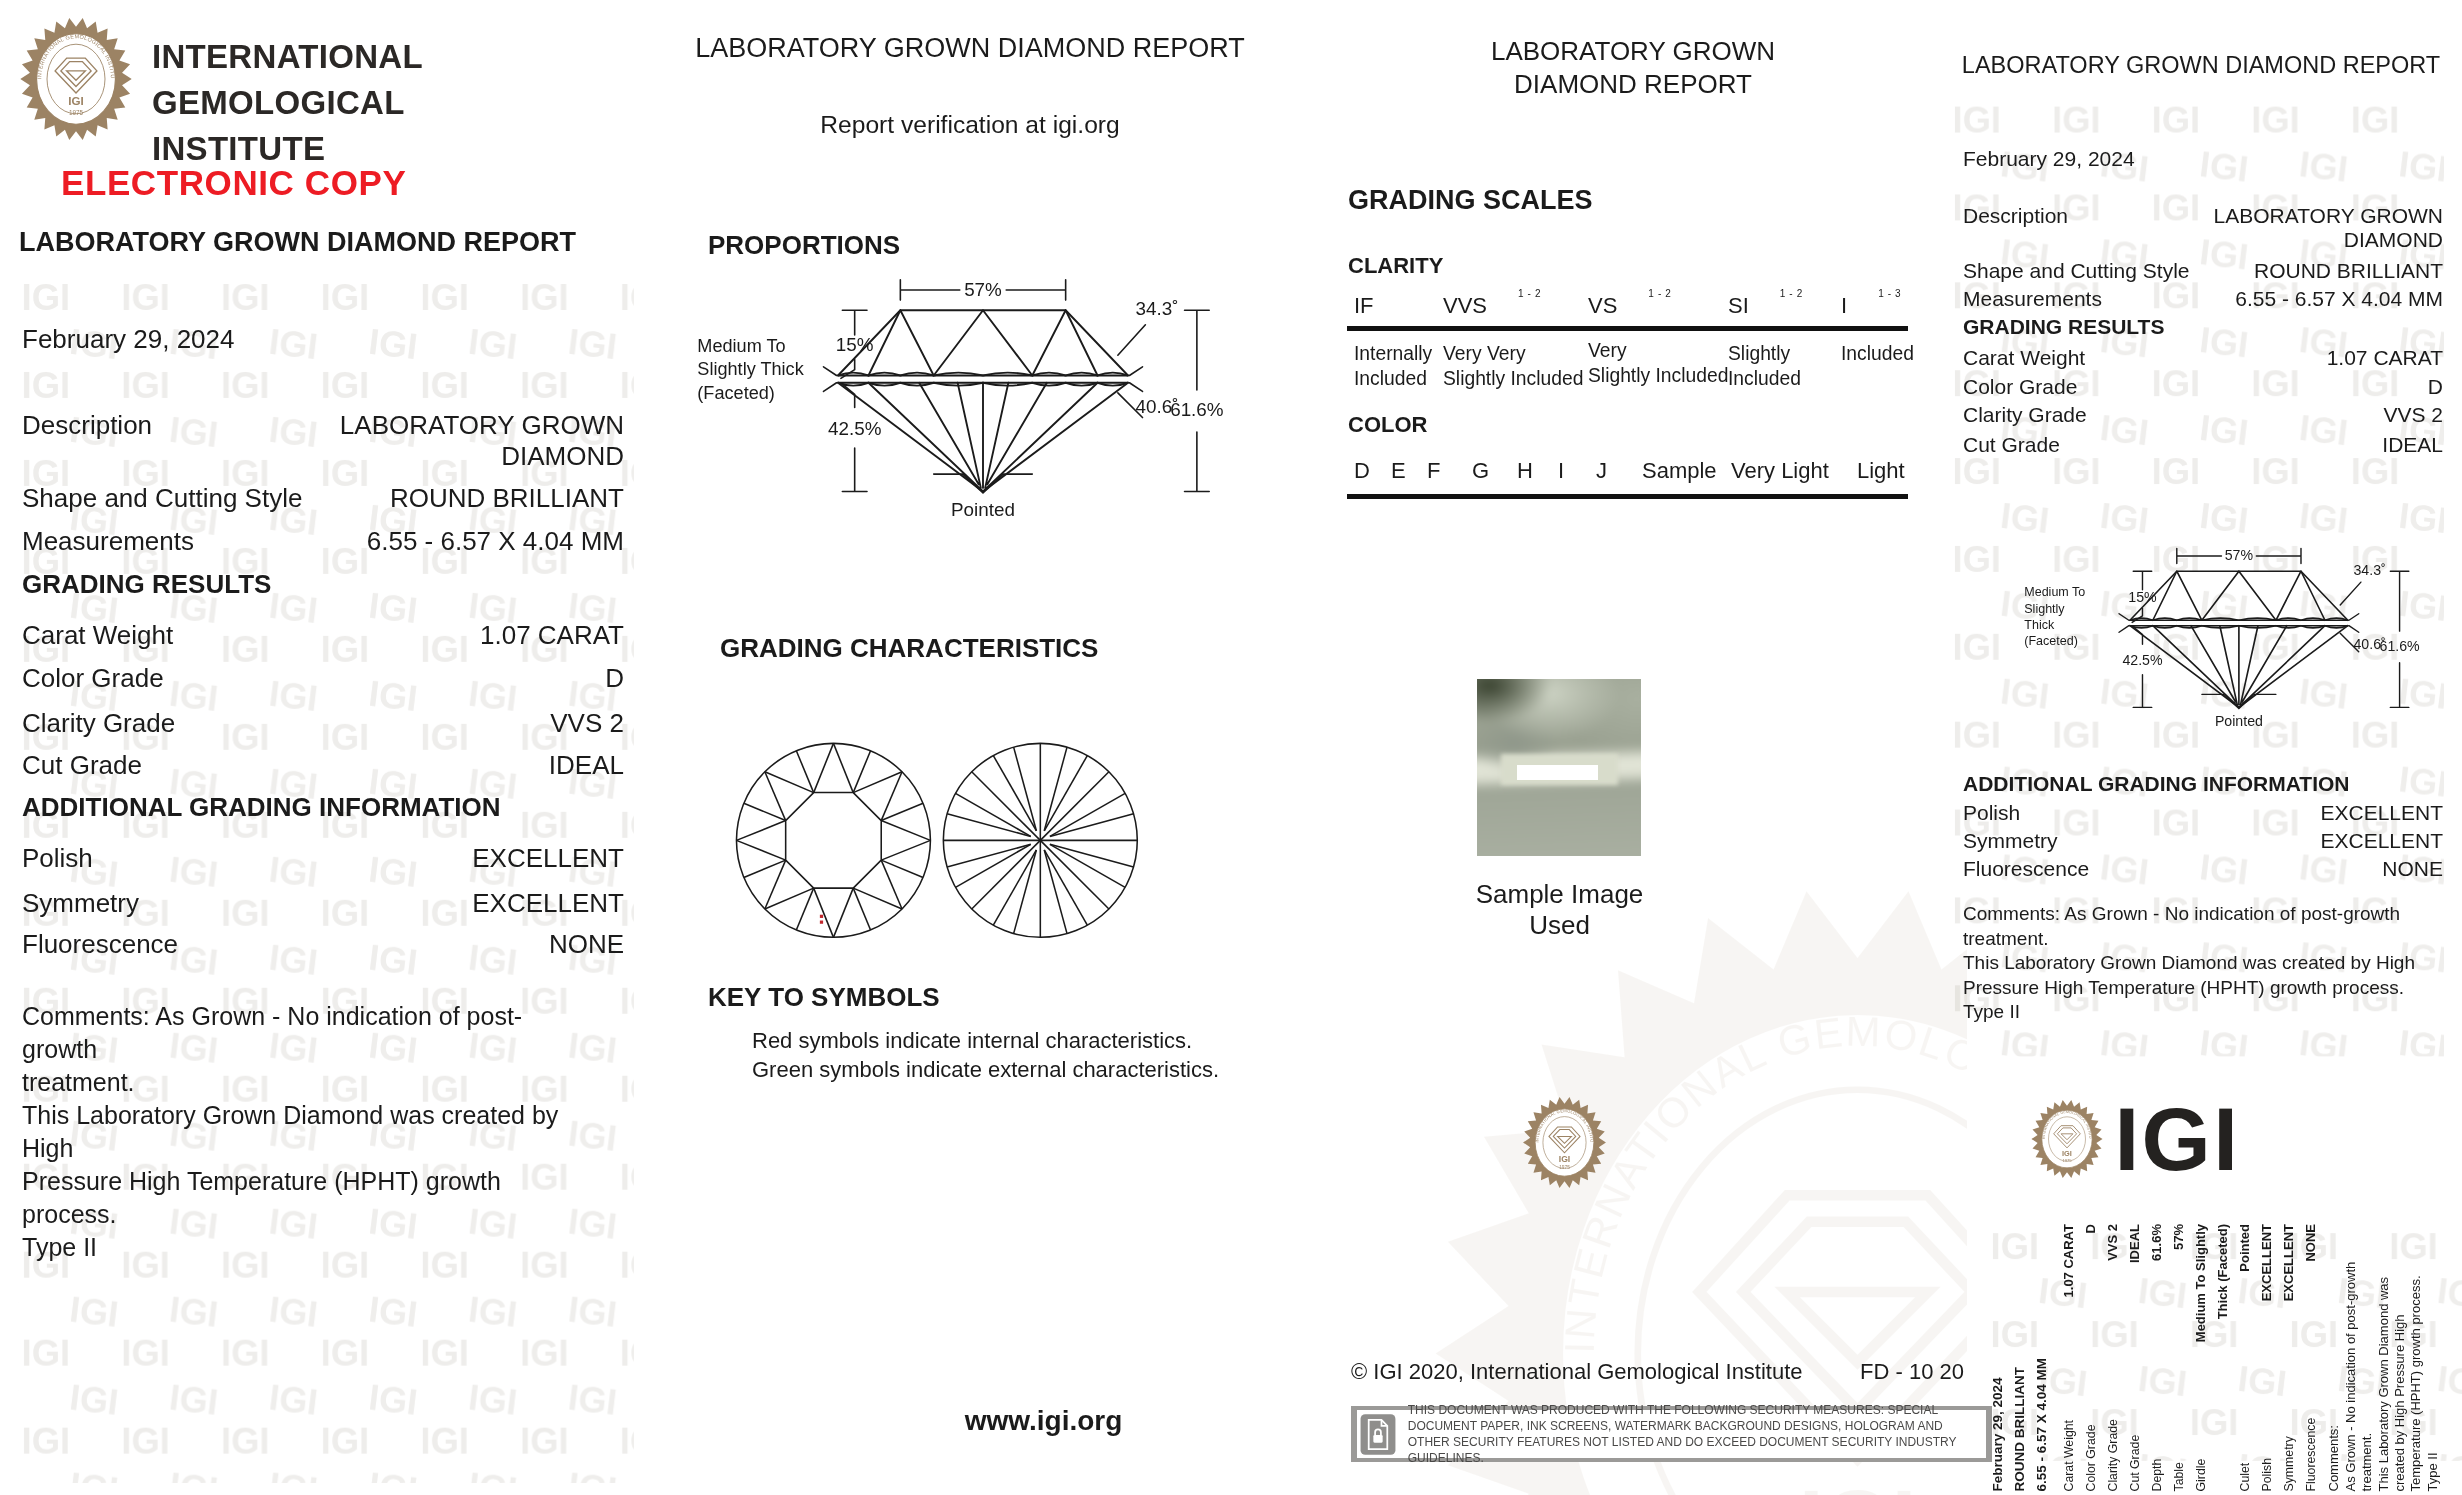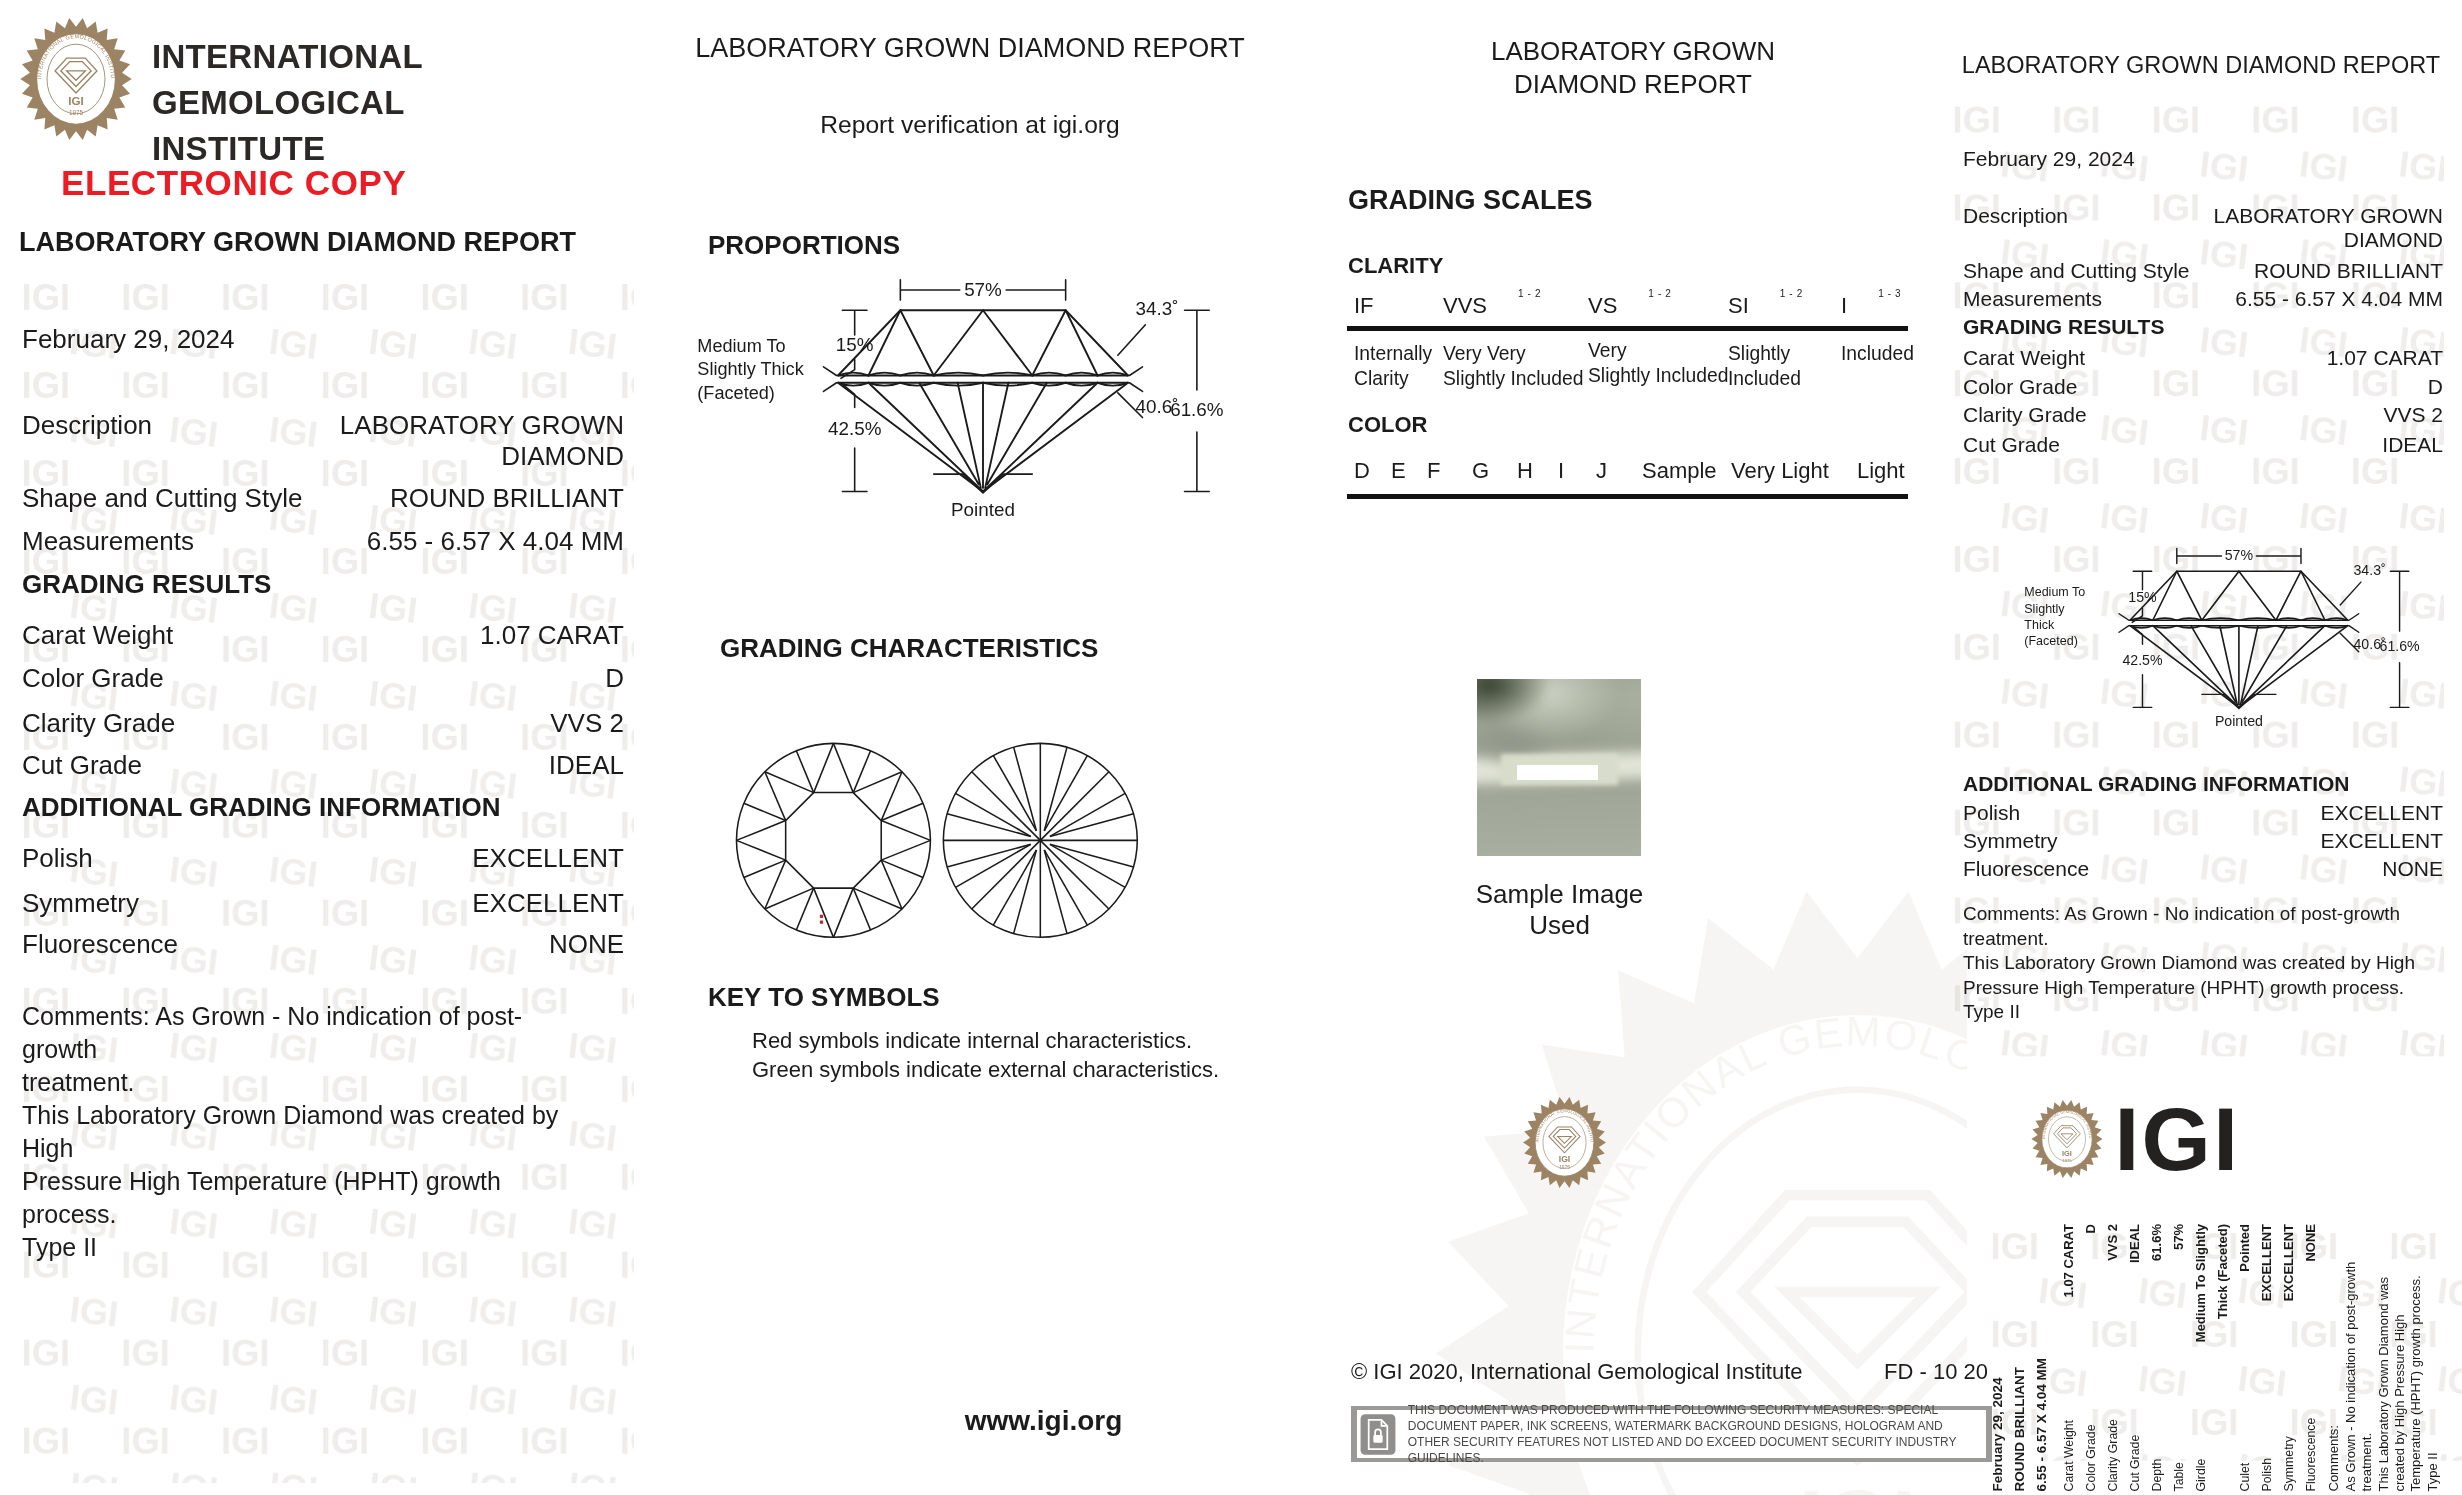--- a/index.html
+++ b/index.html
@@ -32,21 +32,21 @@
   
   .p3title{position:absolute;left:1366px;top:35px;width:534px;text-align:center;font-size:26px;line-height:33px;}
   .scale-line{position:absolute;left:1347px;width:561px;height:4.7px;background:#111;}
   .gcell{position:absolute;font-size:22px;}
   .gcell sup{font-size:10px;vertical-align:16.4px;letter-spacing:0.6px;margin-left:31px;}
   .gdesc{position:absolute;font-size:19.3px;line-height:24.6px;}
   .clet{position:absolute;font-size:22px;}
   .sample-photo{position:absolute;left:1477px;top:679px;width:164px;height:177px;overflow:hidden;}
   .sample-caption{position:absolute;left:1448px;top:879px;width:223px;text-align:center;font-size:26px;}
   .copyright{position:absolute;left:1351px;top:1359px;font-size:22px;}
-  .formcode{position:absolute;left:1788px;top:1359px;width:176px;text-align:right;font-size:22px;padding-left:24px;}
+  .formcode{position:absolute;left:1788px;top:1359px;width:176px;text-align:right;font-size:22px;}
   .secbar{position:absolute;left:1351px;top:1406px;width:641px;height:56px;background:#9b9a98;
           display:flex;align-items:center;}
   .secbar-inner{margin:5.9px;background:#fff;flex:1;height:48px;display:flex;align-items:center;}
   .sec-icon{width:38px;height:43px;margin-left:2.3px;flex:none;}
   .sec-text{font-size:12px;line-height:16px;color:#4a4948;padding:0 8.2px 0 10.6px;}
   
   .p4title{position:absolute;left:1952px;top:52px;width:498px;text-align:center;font-size:23.5px;}
   .c4comments{font-size:19px;line-height:24.6px;}
   .igi-logo-row{position:absolute;left:2030px;top:1098px;display:flex;align-items:center;}
   .igi-logo-seal{width:74px;height:82px;color:#9c8364;}
@@ -284,21 +284,21 @@
   <div class="h2" style="left:1348px;top:185px;font-size:27px">GRADING SCALES</div>
   <div class="h2" style="left:1348px;top:253px;font-size:22px">CLARITY</div>
 
   <div class="gcell" style="left:1354px;top:288px"><span>IF</span><sup></sup></div>
   <div class="gcell" style="left:1443px;top:288px"><span>VVS</span><sup>1 - 2</sup></div>
   <div class="gcell" style="left:1588px;top:288px"><span>VS</span><sup>1 - 2</sup></div>
   <div class="gcell" style="left:1728px;top:288px"><span>SI</span><sup>1 - 2</sup></div>
   <div class="gcell" style="left:1841px;top:288px"><span>I</span><sup>1 - 3</sup></div>
   <div class="scale-line" style="top:326px"></div>
   <div class="gdesc pre" style="left:1354px;top:342px">Internally
-Clarity</div>
+Included</div>
   <div class="gdesc pre" style="left:1443px;top:342px">Very Very
 Slightly Included</div>
   <div class="gdesc pre" style="left:1588px;top:339px">Very
 Slightly Included</div>
   <div class="gdesc pre" style="left:1728px;top:342px">Slightly
 Included</div>
   <div class="gdesc pre" style="left:1841px;top:342px">Included</div>
 
   <div class="h2" style="left:1348px;top:412px;font-size:22px">COLOR</div>
   <div class="clet" style="left:1354px;top:458px">D</div>

